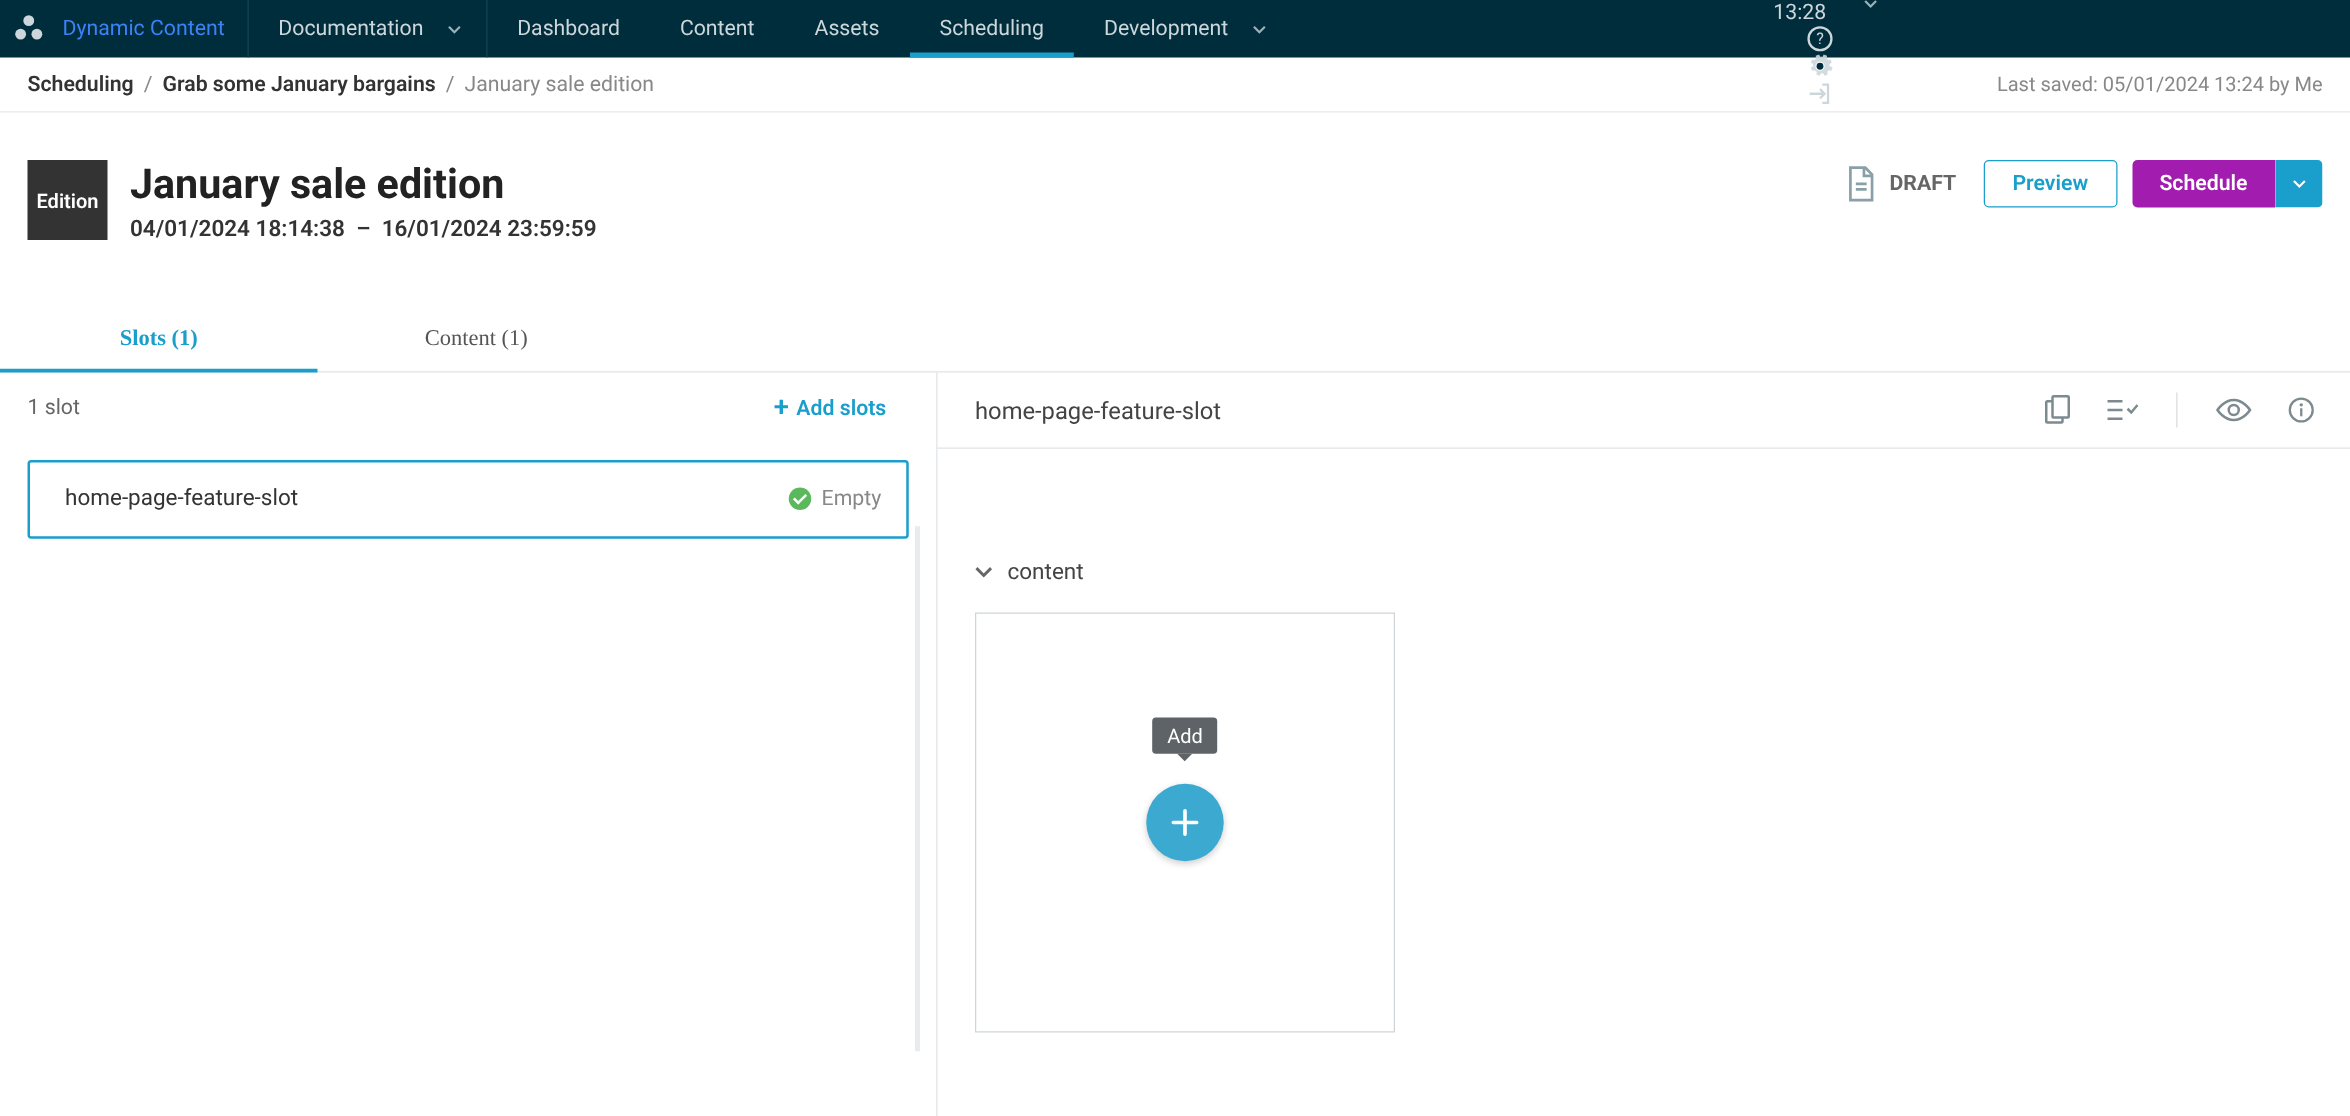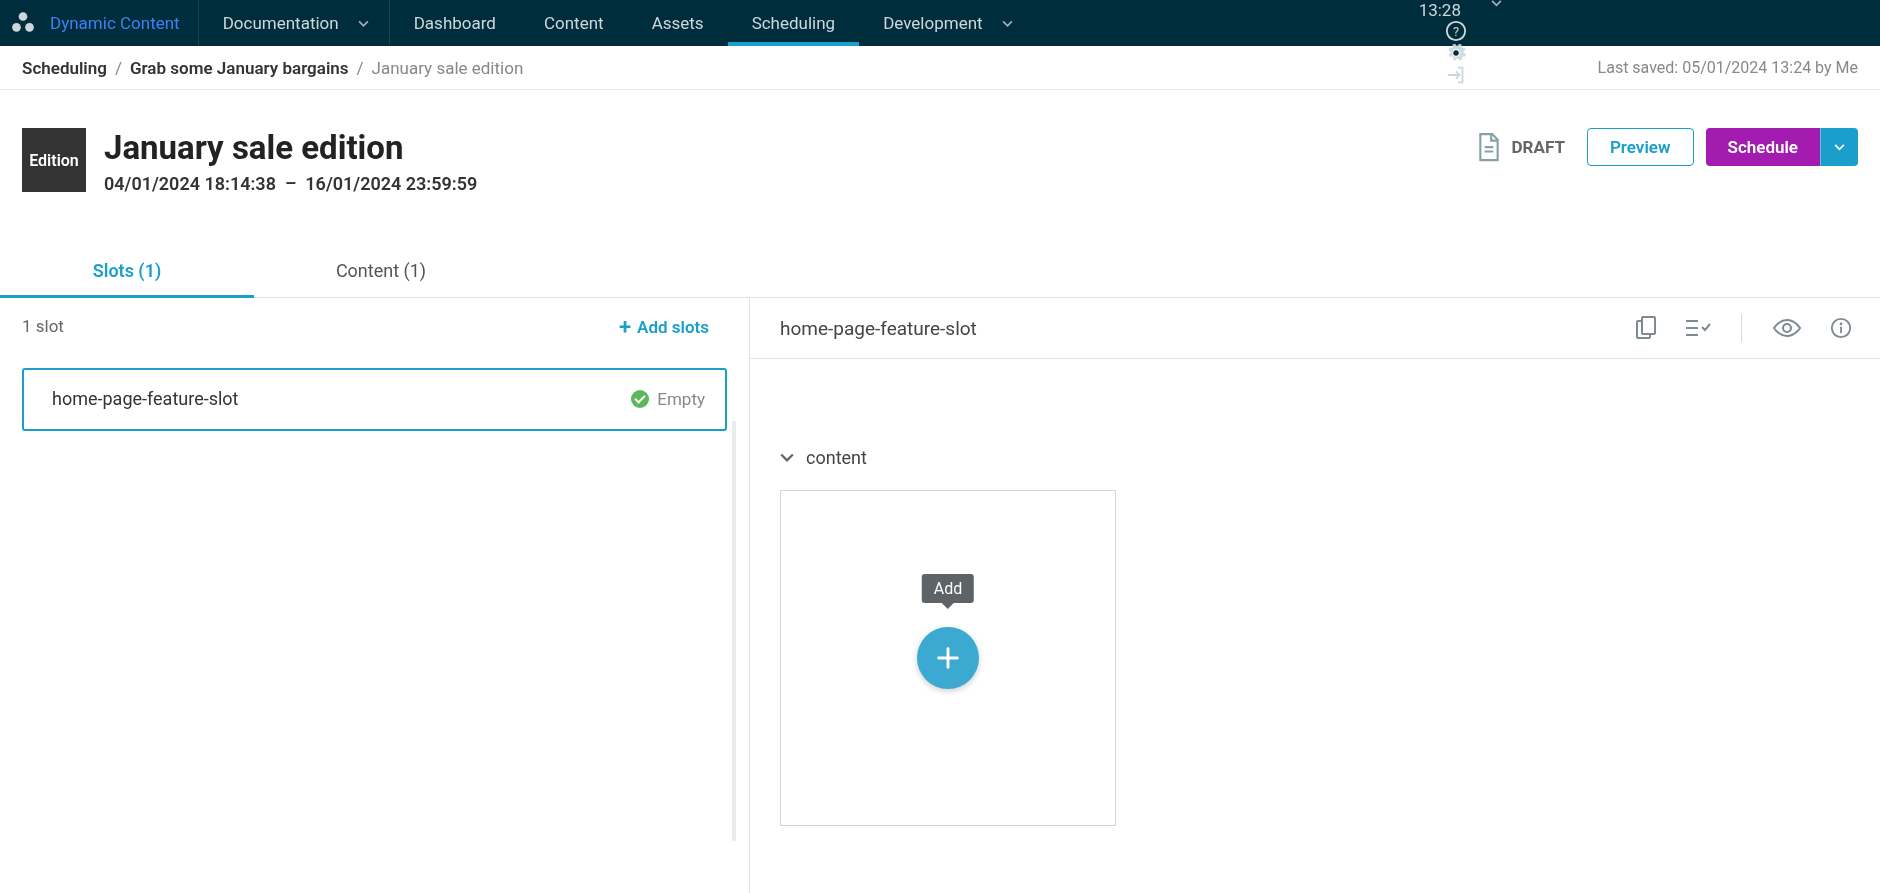--- a/index.html
+++ b/index.html
@@ -38,21 +38,21 @@
 .status .doc-icon { width: 26px; height: 30px; }
 .btn { height: 38px; padding: 0 22px; font-size: 17px; font-weight: 600; border-radius: 4px; cursor: pointer; display: flex; align-items: center; }
 .btn.outline { border: 1px solid #1a9ecb; background: #fff; color: #1a9ecb; }
 .btn.primary { border: none; background: #a21caf; color: #fff; }
 .btn-group { display: flex; align-items: stretch; }
 .btn-group .btn.primary { border-radius: 4px 0 0 4px; }
 .btn-group .dropdown { width: 38px; background: #1a9ecb; border-left: 1px solid rgba(255,255,255,0.35); border-radius: 0 4px 4px 0; display: flex; align-items: center; justify-content: center; cursor: pointer; }
 
 
 .tabs { margin-top: 50px; border-bottom: 1px solid #e0e4e6; display: flex; }
-.tabs .tab { width: 254px; text-align: center; padding: 16px 0; font-size: 18px; color: #555; cursor: pointer; position: relative; }
+.tabs .tab { width: 254px; text-align: center; padding: 16px 0; font-size: 18px; color: #555; cursor: pointer; position: relative; font-family: Liberation Serif, serif; }
 .tabs .tab.active { color: #1a9ecb; font-weight: 600; }
 .tabs .tab.active::after { content: ""; position: absolute; left: 0; right: 0; bottom: -1px; height: 3px; background: #1a9ecb; }
 
 
 .split { display: flex; height: calc(893px - 46px - 44px - 138px - 58px); }
 .left { width: 750px; border-right: 1px solid #e0e4e6; padding: 0; }
 .left .list-head { display: flex; align-items: flex-start; justify-content: space-between; padding: 18px 40px 18px 22px; }
 .left .list-head .count { color: #666; font-size: 17px; }
 .left .list-head .add { color: #1a9ecb; font-weight: 600; font-size: 17px; display: flex; align-items: center; gap: 6px; cursor: pointer; }
 .left .list-head .add .plus { font-size: 22px; line-height: 1; }

